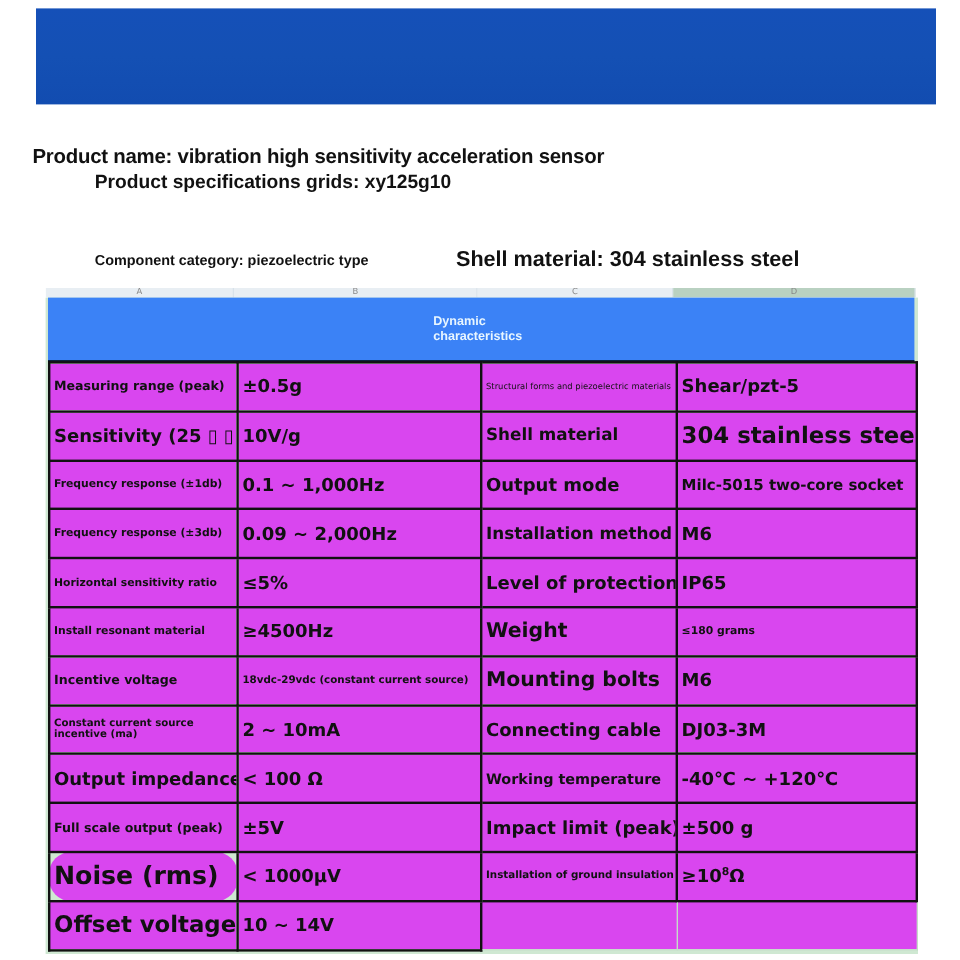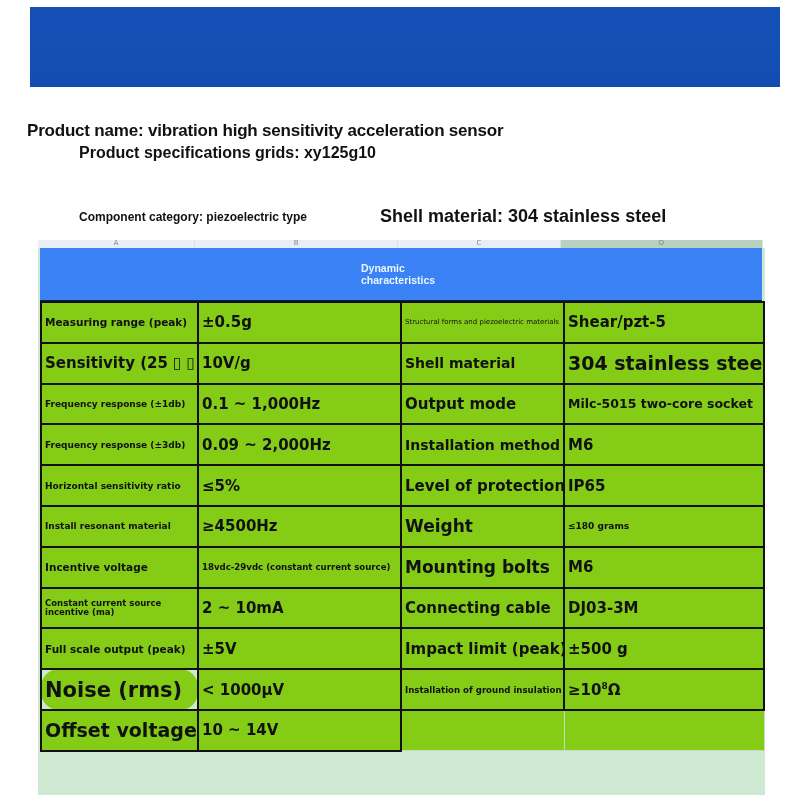--- a/index.html
+++ b/index.html
@@ -52,21 +52,21 @@
     color:#e8f6ff; font-size:10.5px; line-height:12px; font-weight:bold;
     font-family:"Liberation Sans", sans-serif; width:80px;
   }
   table.spec {
     position:absolute; left:40px; top:301px;
     border-collapse:collapse; table-layout:fixed;
     width:723px;
   }
   table.spec td {
     height:38.8px; border:2px solid #111; padding:0 3px;
-    background:#84cc16; font-weight:bold; white-space:nowrap; overflow:hidden;
+    background:#d946ef; font-weight:bold; white-space:nowrap; overflow:hidden;
     vertical-align:middle;
   }
   table.spec td.empty-right { border-left:1px solid #c4dcc7; border-right:1px solid #c4dcc7; border-bottom:1px solid #c4dcc7; border-top:2px solid #111;}
   .s9 { font-size:9px; }
   .s10 { font-size:10.5px; }
   .s11 { font-size:12px; }
   .s13 { font-size:14px; }
   .s15 { font-size:15px; }
   .s17 { font-size:17px; }
   .s19 { font-size:19px; }
@@ -149,20 +149,26 @@
     <td class="s17">Mounting bolts</td>
     <td class="val">M6</td>
   </tr>
   <tr>
     <td class="s8w">Constant current source incentive (ma)</td>
     <td class="val">2 ~ 10mA</td>
     <td class="s15">Connecting cable</td>
     <td class="val">DJ03-3M</td>
   </tr>
   <tr>
+    <td class="s15">Output impedance</td>
+    <td class="val">&lt; 100 Ω</td>
+    <td class="s11">Working temperature</td>
+    <td class="val">-40℃ ~ +120℃</td>
+  </tr>
+  <tr>
     <td class="s10">Full scale output (peak)</td>
     <td class="val">±5V</td>
     <td class="s15">Impact limit (peak)</td>
     <td class="val">±500 g</td>
   </tr>
   <tr>
     <td class="s21">Noise (rms)</td>
     <td class="val">&lt; 1000μV</td>
     <td style="font-size:8.6px">Installation of ground insulation</td>
     <td class="val"><span>≥10</span><sup>8</sup><span>Ω</span></td>

